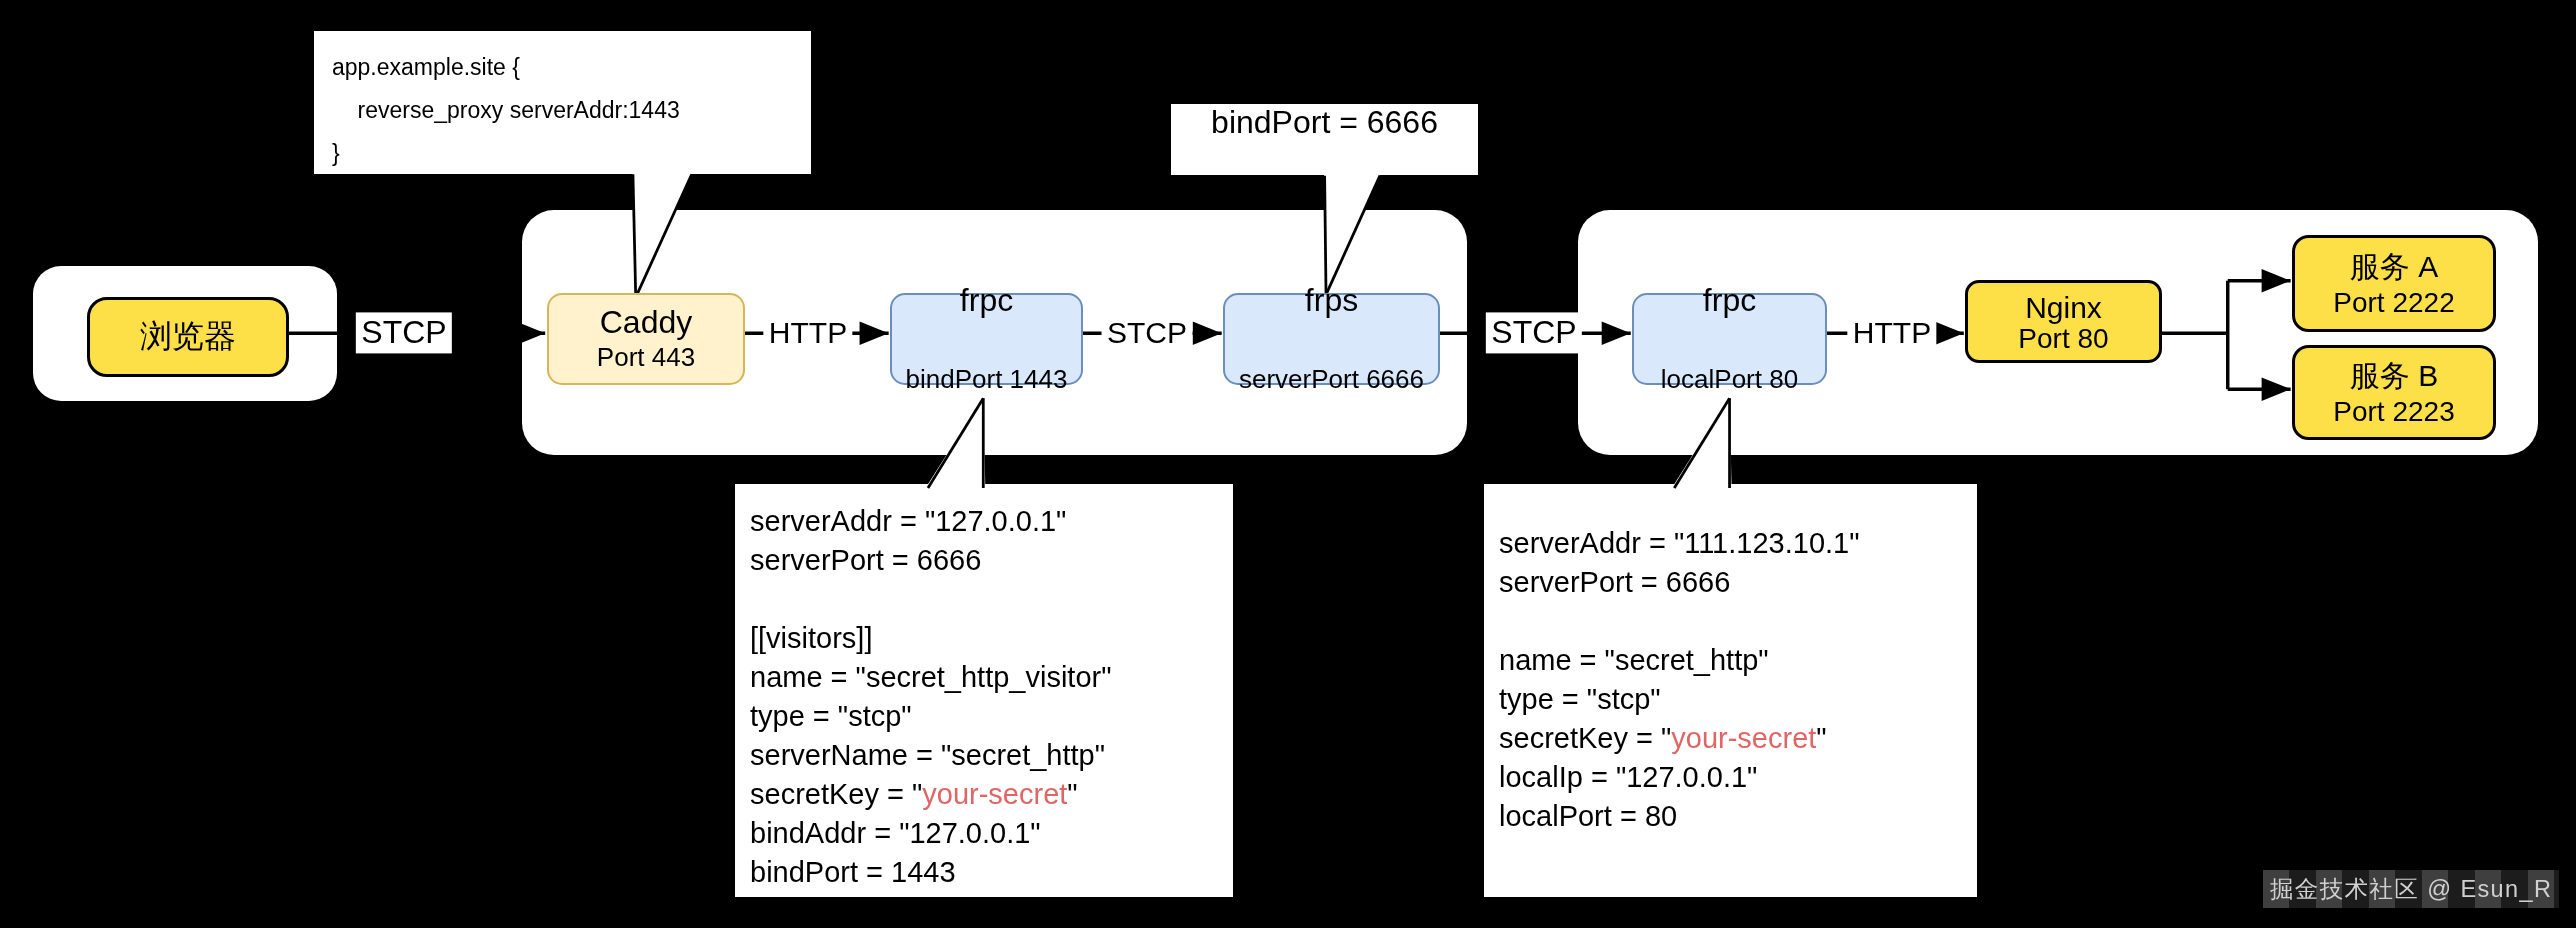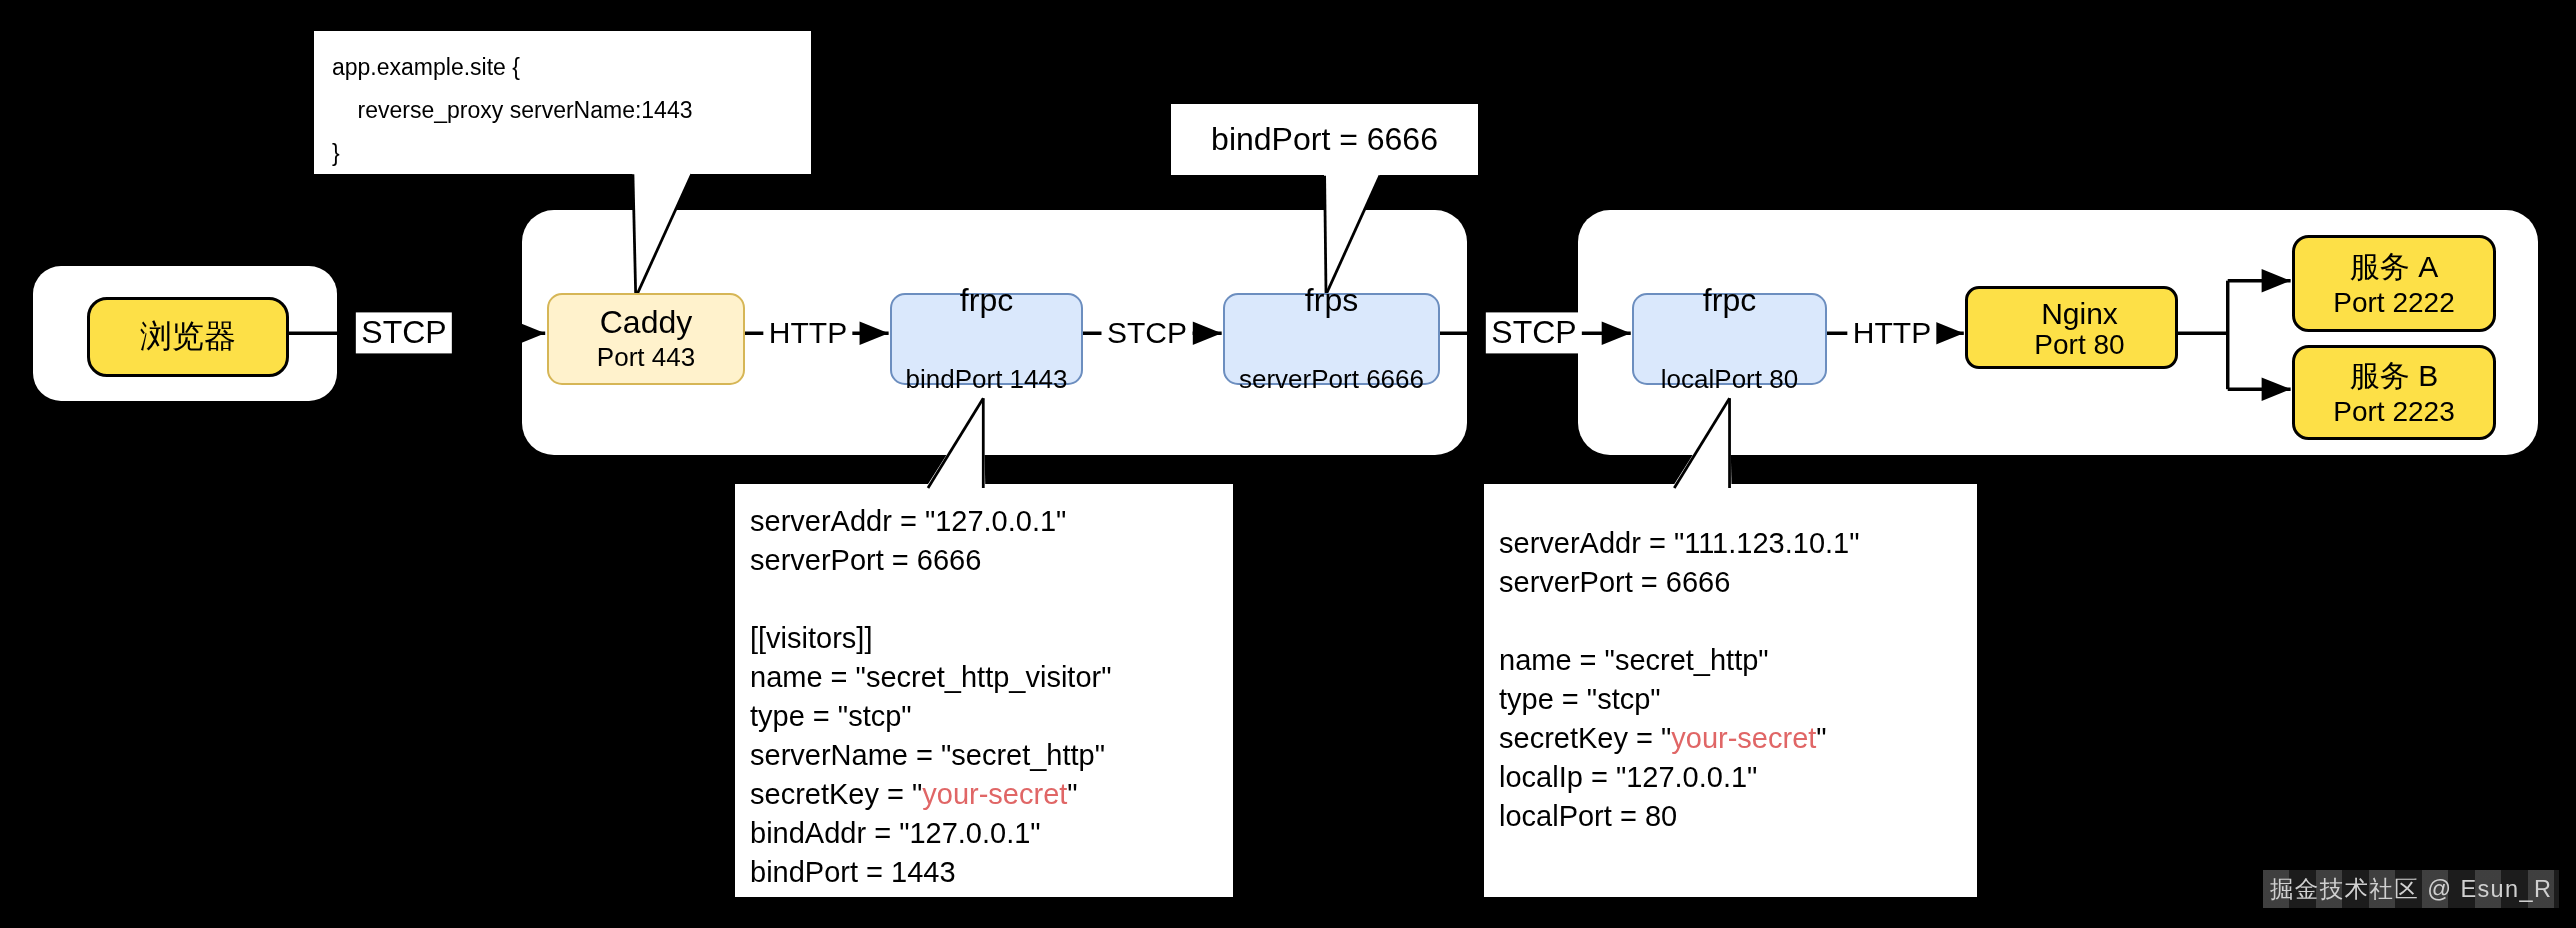--- a/index.html
+++ b/index.html
@@ -4,21 +4,21 @@
 <style>
   html,body{margin:0;padding:0;background:#000;}
   .stage{position:relative;width:2576px;height:929px;background:#000;overflow:hidden;
          font-family:"Liberation Sans","DejaVu Sans",sans-serif;color:#000;}
   
   .zone{position:absolute;background:#fff;border-radius:32px;z-index:1;}
   
   .callout{position:absolute;background:#fff;border:2.8px solid #000;z-index:2;}
   .callout .lines{padding:15px 18px;}
   .callout .cline{font-size:23px;line-height:43px;white-space:pre;}
-  .callout.center{display:flex;align-items:center;justify-content:center;font-size:32px;}
+  .callout.center{display:flex;align-items:flex-start;justify-content:center;font-size:32px;}
   
   svg.wires{position:absolute;left:0;top:0;z-index:3;}
   
   .node{position:absolute;z-index:4;display:flex;flex-direction:column;align-items:center;
         justify-content:center;gap:4.1px;background:#fde047;border:3.5px solid #000;border-radius:16.6px;}
   .node .title{font-size:32px;line-height:33px;}
   .node .subtitle{font-size:26px;line-height:29px;}
   .node.yellow{background:#fff2cc;border:2.8px solid #d6b656;border-radius:15px;}
   .node.blue{background:#dae8fc;border:2.8px solid #6c8ebf;border-radius:15px;gap:48px;}
   .node.plain-label{font-size:32px;}
@@ -62,21 +62,21 @@
       <div class="cfg-line"><span>name = "secret_http"</span></div>
       <div class="cfg-line"><span>type = "stcp"</span></div>
       <div class="cfg-line"><span>secretKey = "</span><span class="red">your-secret</span><span>"</span></div>
       <div class="cfg-line"><span>localIp = "127.0.0.1"</span></div>
       <div class="cfg-line"><span>localPort = 80</span></div>
     </div>
 
   <div class="callout" style="left:312px;top:29px;width:501px;height:147px;box-sizing:border-box;">
     <div class="lines">
         <div class="cline">app.example.site {</div>
-        <div class="cline">    reverse_proxy serverName:1443</div>
+        <div class="cline">    reverse_proxy serverAddr:1443</div>
         <div class="cline">}</div>
       </div>
   </div>
   <div class="callout center" style="left:1169px;top:102px;width:311px;height:75px;box-sizing:border-box;">
     <span>bindPort = 6666</span>
   </div>
 
   <svg class="wires" width="2576" height="929" viewBox="0 0 3728 1344">
     <defs>
       <marker id="ah" markerUnits="userSpaceOnUse" markerWidth="46" markerHeight="38" refX="44" refY="19" orient="auto">
@@ -136,21 +136,21 @@
   <div class="node blue" style="left:1223px;top:293px;width:213px;height:88px;">
     <span class="title">frps</span>
     <span class="subtitle">serverPort 6666</span>
   </div>
 
   <div class="node blue" style="left:1632px;top:293px;width:191px;height:88px;">
     <span class="title">frpc</span>
     <span class="subtitle">localPort 80</span>
   </div>
 
-  <div class="node" style="left:1965px;top:286px;width:191px;height:77px;border-radius:14px;gap:0;padding-left:16px;">
+  <div class="node" style="left:1965px;top:280px;width:191px;height:77px;border-radius:14px;gap:0;">
     <span class="title" style="font-size:30px;">Nginx</span>
     <span class="subtitle" style="font-size:28px;">Port 80</span>
   </div>
 
   <div class="node" style="left:2292px;top:235px;width:198px;height:91px;">
     <span class="title" style="font-size:30px;">服务 A</span>
     <span class="subtitle" style="font-size:28px;">Port 2222</span>
   </div>
 
   <div class="node" style="left:2292px;top:345px;width:198px;height:89px;">

